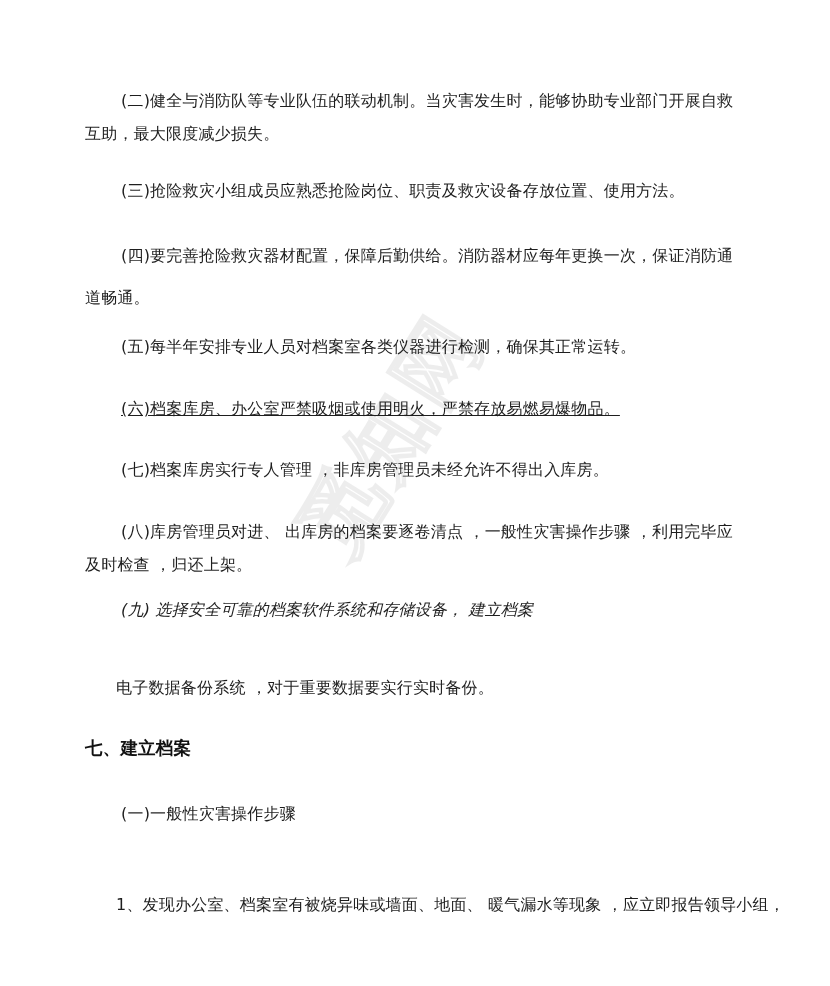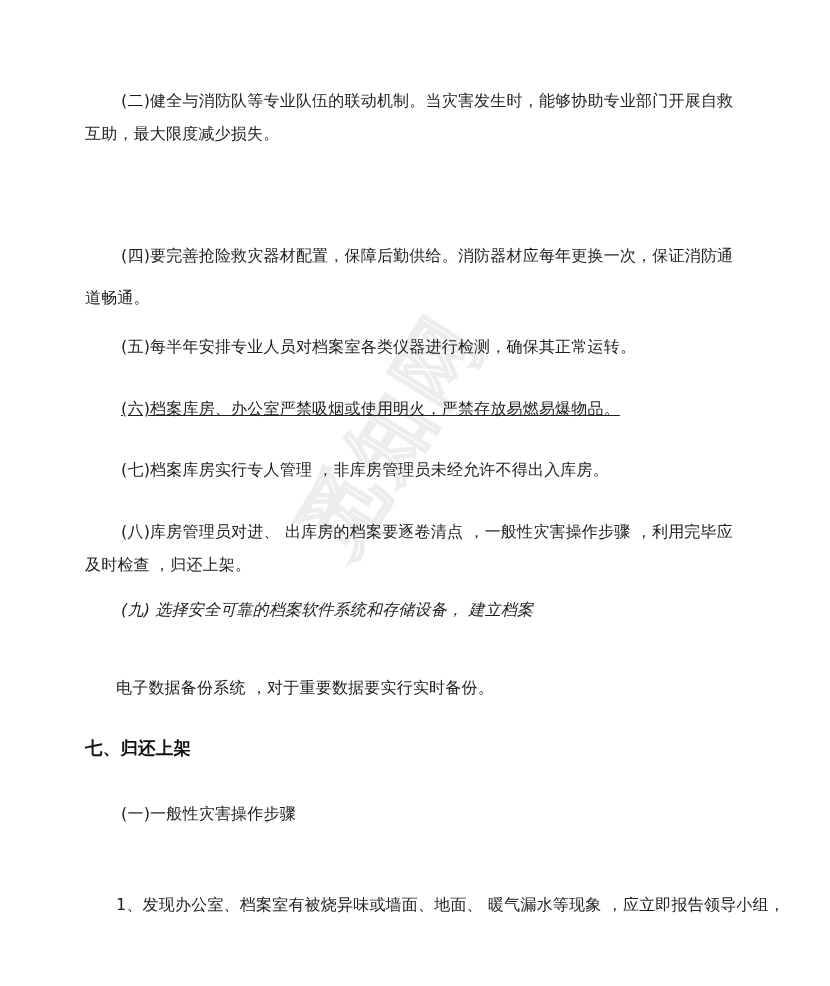--- a/index.html
+++ b/index.html
@@ -32,36 +32,37 @@
 
 <div class="page">
 
   <div class="watermark">
     <span>觅知网</span>
   </div>
 
   <div class="line" style="left:121px; top:91px;">(二)健全与消防队等专业队伍的联动机制。当灾害发生时，能够协助专业部门开展自救</div>
   <div class="line" style="left:85px; top:124px;">互助，最大限度减少损失。</div>
 
+  <div class="line" style="left:121px; top:181px;">(三)抢险救灾小组成员应熟悉抢险岗位、职责及救灾设备存放位置、使用方法。</div>
 
   <div class="line" style="left:121px; top:246px;">(四)要完善抢险救灾器材配置，保障后勤供给。消防器材应每年更换一次，保证消防通</div>
   <div class="line" style="left:85px; top:280px;margin-top:8px;">道畅通。</div>
 
   <div class="line" style="left:121px; top:337px;">(五)每半年安排专业人员对档案室各类仪器进行检测，确保其正常运转。</div>
 
   <div class="line" style="left:121px; top:399px;text-decoration:underline;">(六)档案库房、办公室严禁吸烟或使用明火，严禁存放易燃易爆物品。</div>
 
   <div class="line" style="left:121px; top:460px;">(七)档案库房实行专人管理 ，非库房管理员未经允许不得出入库房。</div>
 
   <div class="line" style="left:121px; top:522px;">(八)库房管理员对进、  出库房的档案要逐卷清点 ，一般性灾害操作步骤 ，利用完毕应</div>
-  <div class="line" style="left:85px; top:555px;font-family:Liberation Serif, serif;">及时检查 ，归还上架。</div>
+  <div class="line" style="left:85px; top:555px;">及时检查 ，归还上架。</div>
 
   <div class="line" style="left:121px; top:600px;font-style:italic;">(九) 选择安全可靠的档案软件系统和存储设备，  建立档案</div>
 
   <div class="line" style="left:116px; top:678px;">电子数据备份系统 ，对于重要数据要实行实时备份。</div>
 
-  <div class="line heading" style="left:85px; top:738px;">七、归还上架</div>
+  <div class="line heading" style="left:85px; top:738px;">七、建立档案</div>
 
   <div class="line" style="left:121px; top:804px;">(一)一般性灾害操作步骤</div>
 
   <div class="line" style="left:116px; top:867px;margin-top:28px;">1、发现办公室、档案室有被烧异味或墙面、地面、  暖气漏水等现象 ，应立即报告领导小组，</div>
 
 </div>
 
 </body></html>

